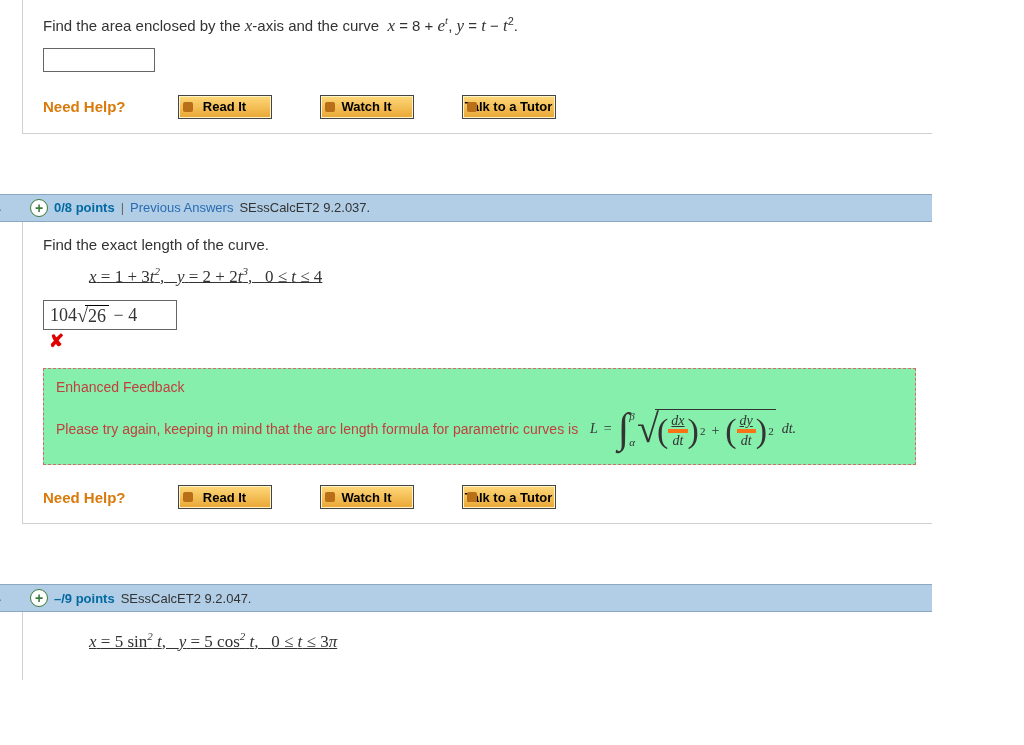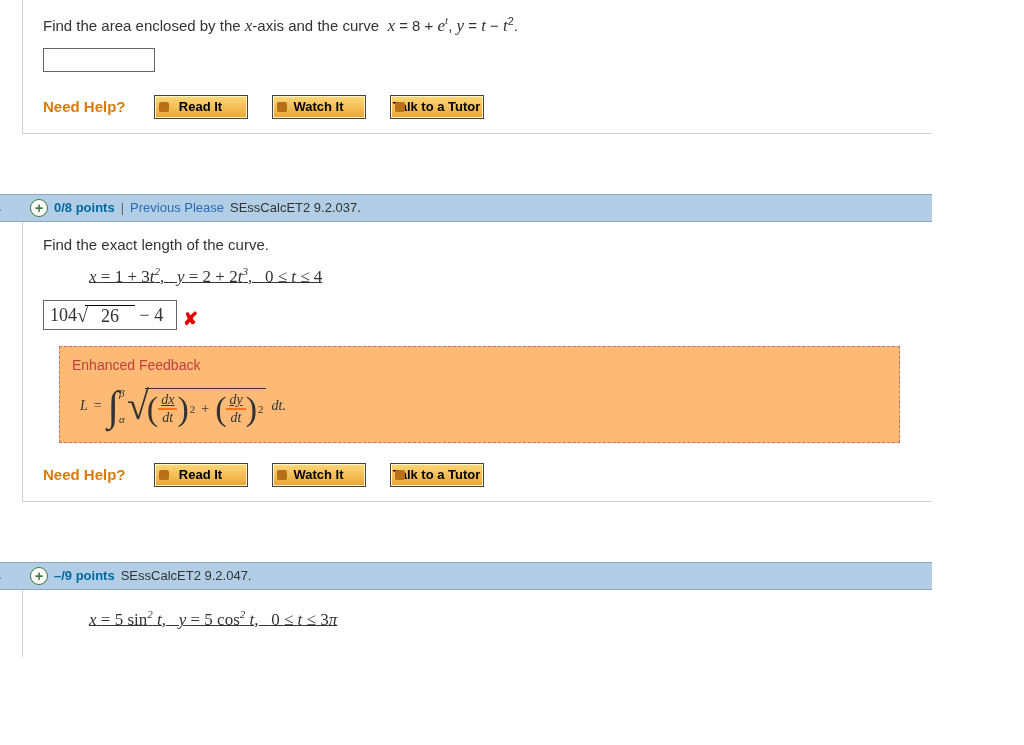--- a/index.html
+++ b/index.html
@@ -46,21 +46,21 @@
     display: inline-flex;
     align-items: center;
     padding: 2px 6px;
     font-family: 'Times New Roman', serif;
     font-size: 18px;
   }
   .need-help-row {
     margin-top: 20px;
     display: flex;
     align-items: center;
-    gap: 0;
+    gap: 24px;
   }
   .need-help-label {
     color: #d97a0b;
     font-weight: bold;
     font-size: 15px;
     margin-right: 4px;
   }
   .help-btn {
     display: inline-flex;
     align-items: center;
@@ -140,28 +140,28 @@
   .sqrt-sym {
     display:inline-block;
     position:relative;
   }
   .sqrt-sym .radical {
     font-size: 20px;
     font-style: normal;
   }
   .sqrt-sym .vinculum {
     border-top: 1.5px solid #000;
-    padding: 0 16px;
+    padding: 0 3px;
     margin-left: -3px;
   }
   .feedback-box {
     border: 1px dashed #d46a6a;
-    background: #fdba74;
+    background: #86efac;
     padding: 10px 12px 16px 12px;
-    margin: 16px 16px;
+    margin: 16px 0;
   }
   .feedback-title { color: #c04040; font-size: 14px; margin-bottom: 14px; }
   .feedback-text {
     color: #c04040;
     font-size: 14px;
     display: flex;
     align-items: center;
     flex-wrap: wrap;
     gap: 4px;
   }
@@ -211,21 +211,21 @@
   }
   .big-paren { font-size: 34px; font-style: normal; line-height: 0.7; }
   .frac {
     display: inline-flex;
     flex-direction: column;
     align-items: center;
     font-size: 14px;
     line-height: 1;
     font-style: italic;
   }
-  .frac .num { border-bottom: 2px solid #f97316; padding: 0 3px 1px; text-decoration: underline; }
+  .frac .num { border-bottom: 4px solid #f97316; padding: 0 3px 1px; text-decoration: underline; }
   .frac .den { padding: 1px 3px 0; }
   .sup2 { font-size: 11px; vertical-align: super; margin-left:1px; font-style:normal;}
 </style>
 </head>
 <body>
 
 <div class="page">
 
   <div class="q-container with-bottom">
     <div class="question-text">Find the area enclosed by the <span class="math-italic">x</span>-axis and the curve&nbsp; <span class="math-italic">x</span> = 8 + <span class="math-italic">e<span class="sup">t</span></span>, <span class="math-italic">y</span> = <span class="math-italic">t</span> − <span class="math-italic">t</span><span class="sup">2</span>.</div>
@@ -236,36 +236,37 @@
       <span class="help-btn">Watch It</span>
       <span class="help-btn">Talk to a Tutor</span>
     </div>
   </div>
 
   <div class="header-bar">
     <span class="row-marker">.</span>
     <span class="expand-circle">+</span>
     <span class="points">0/8 points</span>
     <span class="divider">|</span>
-    <span class="prev-answers">Previous Please</span>
+    <span class="prev-answers">Previous Answers</span>
     <span class="code-ref">SEssCalcET2 9.2.037.</span>
   </div>
 
   <div class="q-container with-bottom">
     <div class="question-text">Find the exact length of the curve.</div>
     <div class="equation-row"><span class="math-italic">x</span> <span class="num">= 1 + 3</span><span class="math-italic">t</span><span class="sup">2</span>,&nbsp;&nbsp;&nbsp;<span class="math-italic">y</span> <span class="num">= 2 + 2</span><span class="math-italic">t</span><span class="sup">3</span>,&nbsp;&nbsp;&nbsp;<span class="num">0 ≤ </span><span class="math-italic">t</span><span class="num"> ≤ 4</span></div>
 
-    <div style="display:flex;align-items:flex-end;">
+    <div style="display:flex;align-items:flex-start;flex-direction:column;">
       <span class="answer-box-filled"><span class="num">104</span><span class="sqrt-sym"><span class="radical">√</span><span class="vinculum num">26</span></span>&nbsp;<span class="num">− 4</span></span>
       <span class="x-mark">✘</span>
     </div>
 
     <div class="feedback-box">
       <div class="feedback-title">Enhanced Feedback</div>
       <div class="feedback-text">
+        <span>Please try again, keeping in mind that the arc length formula for parametric curves is</span>
         &nbsp;
         <span class="formula">
           <span>L</span>
           <span style="font-style:normal;margin:0 4px;">=</span>
           <span class="integral">∫</span>
           <span class="int-bounds">
             <span class="int-upper">β</span>
             <span class="int-lower">α</span>
           </span>
           <span class="big-sqrt">

